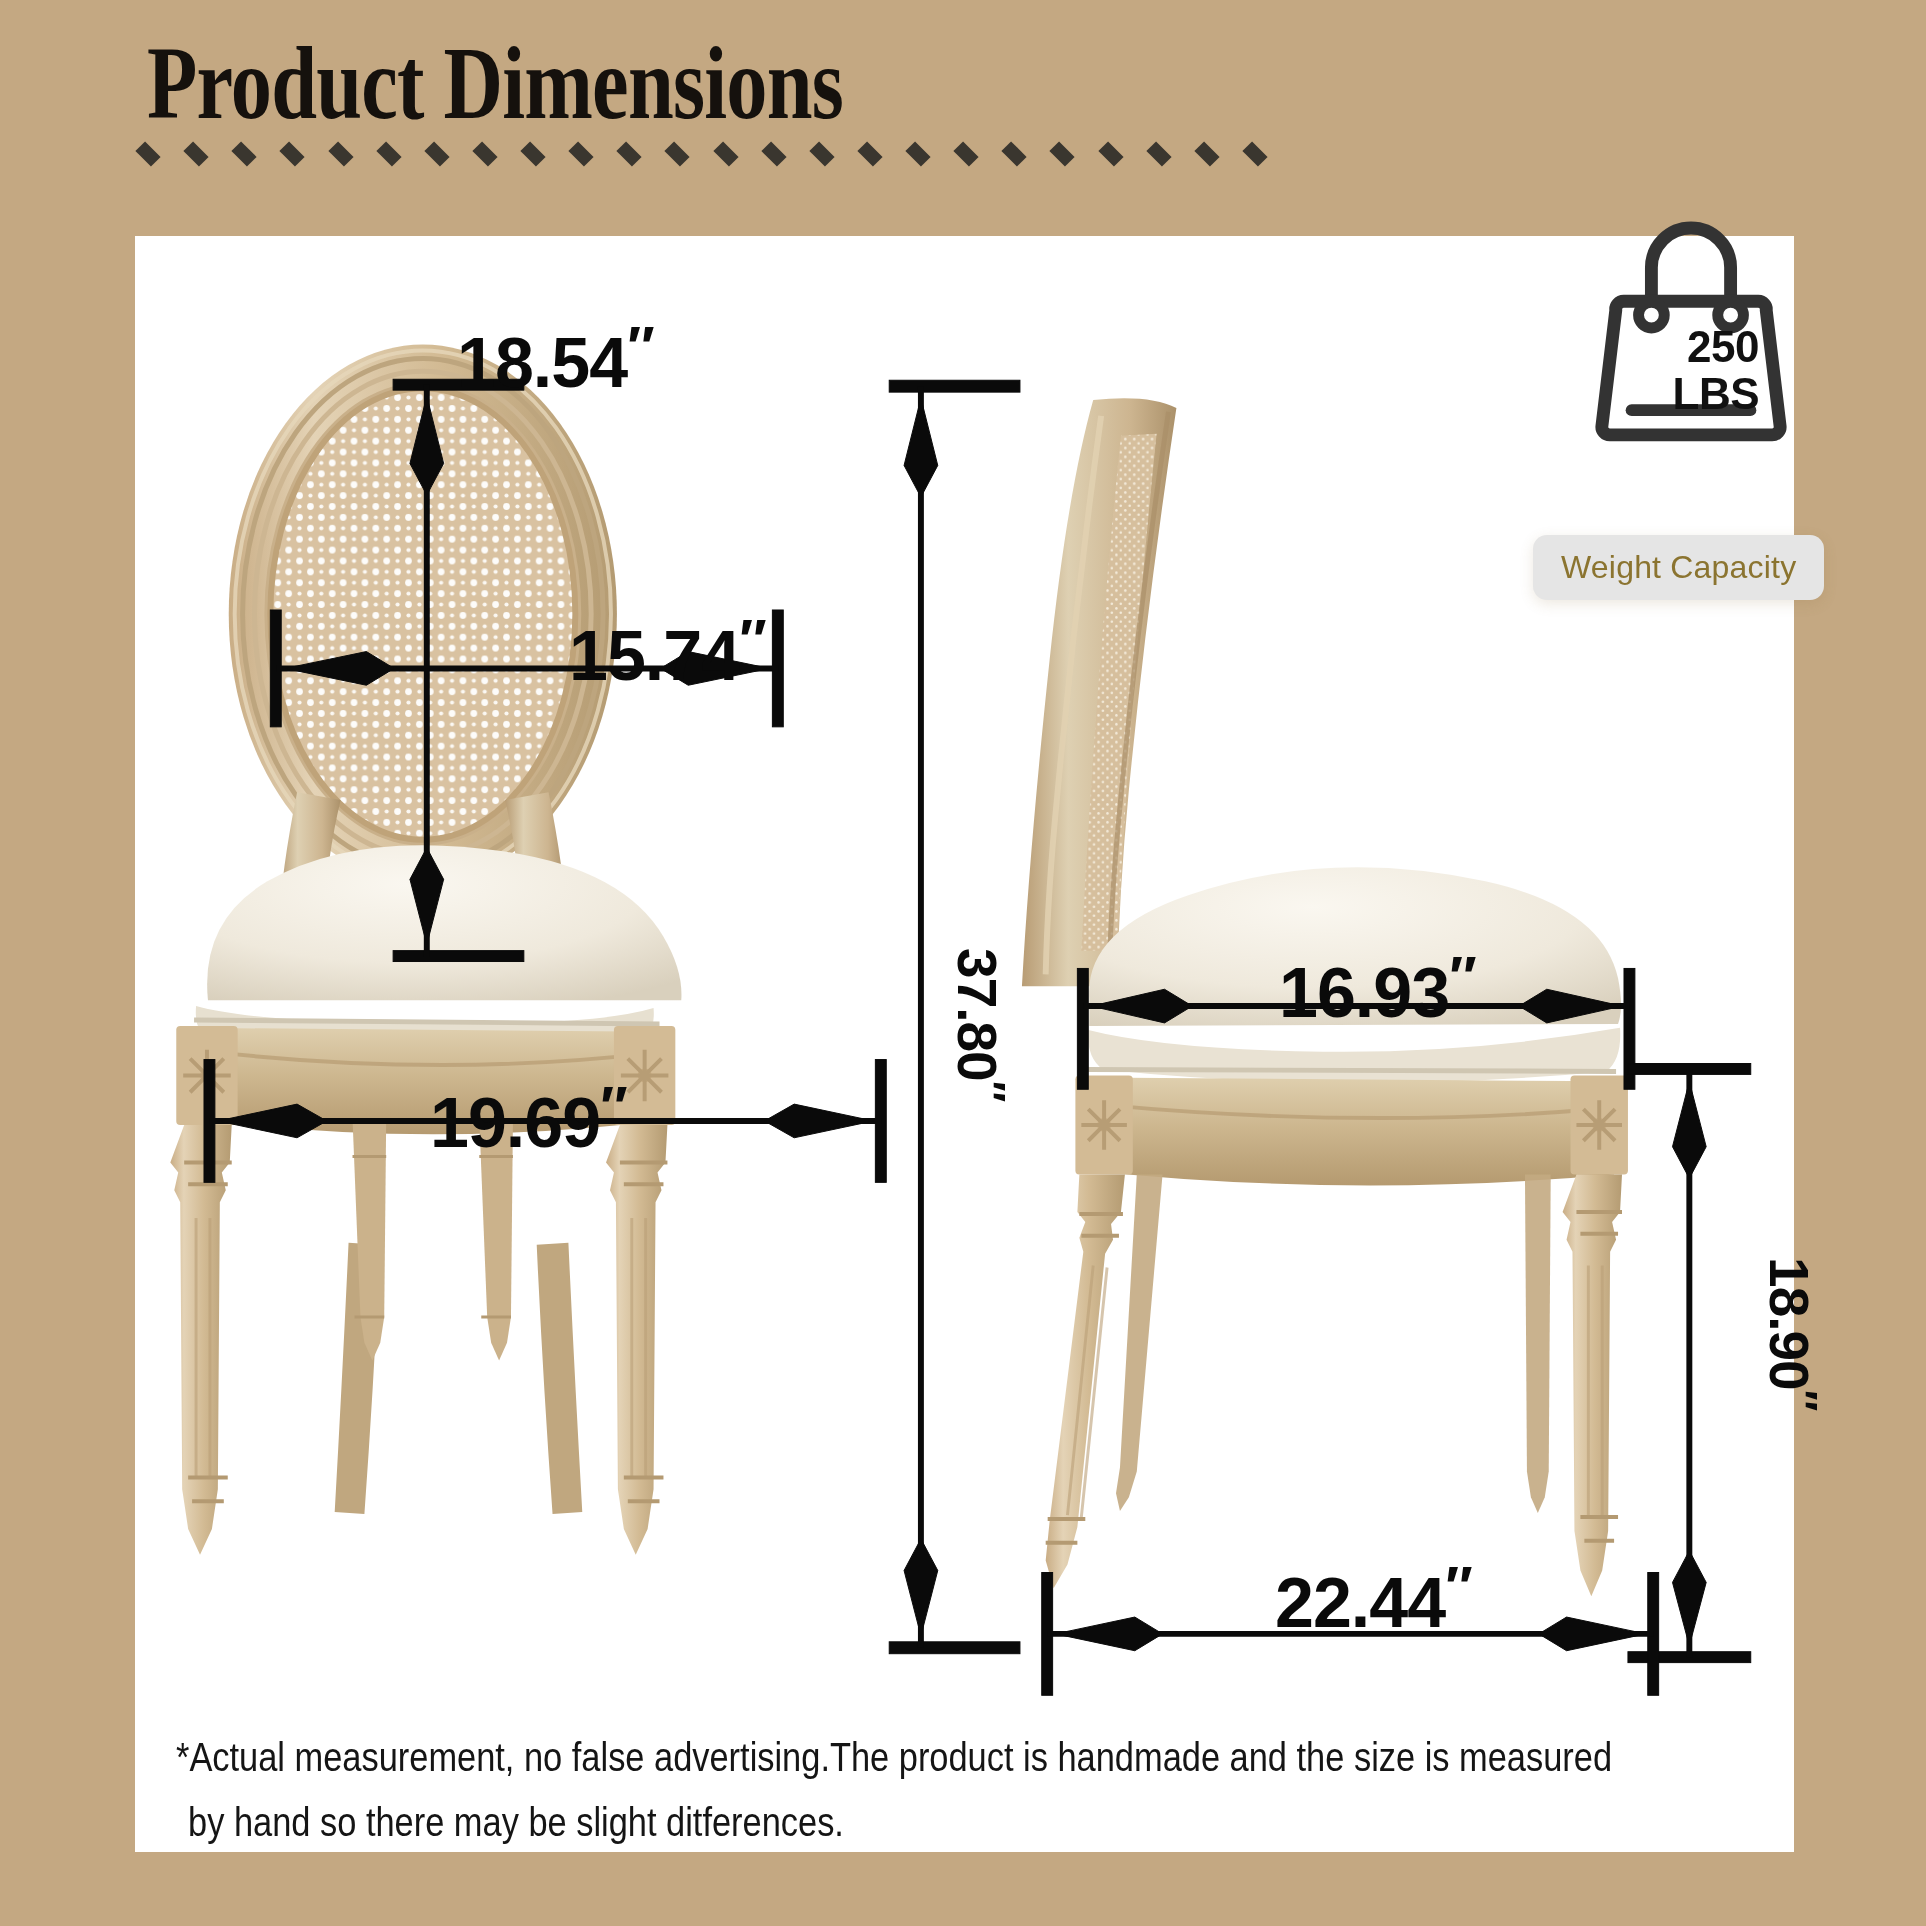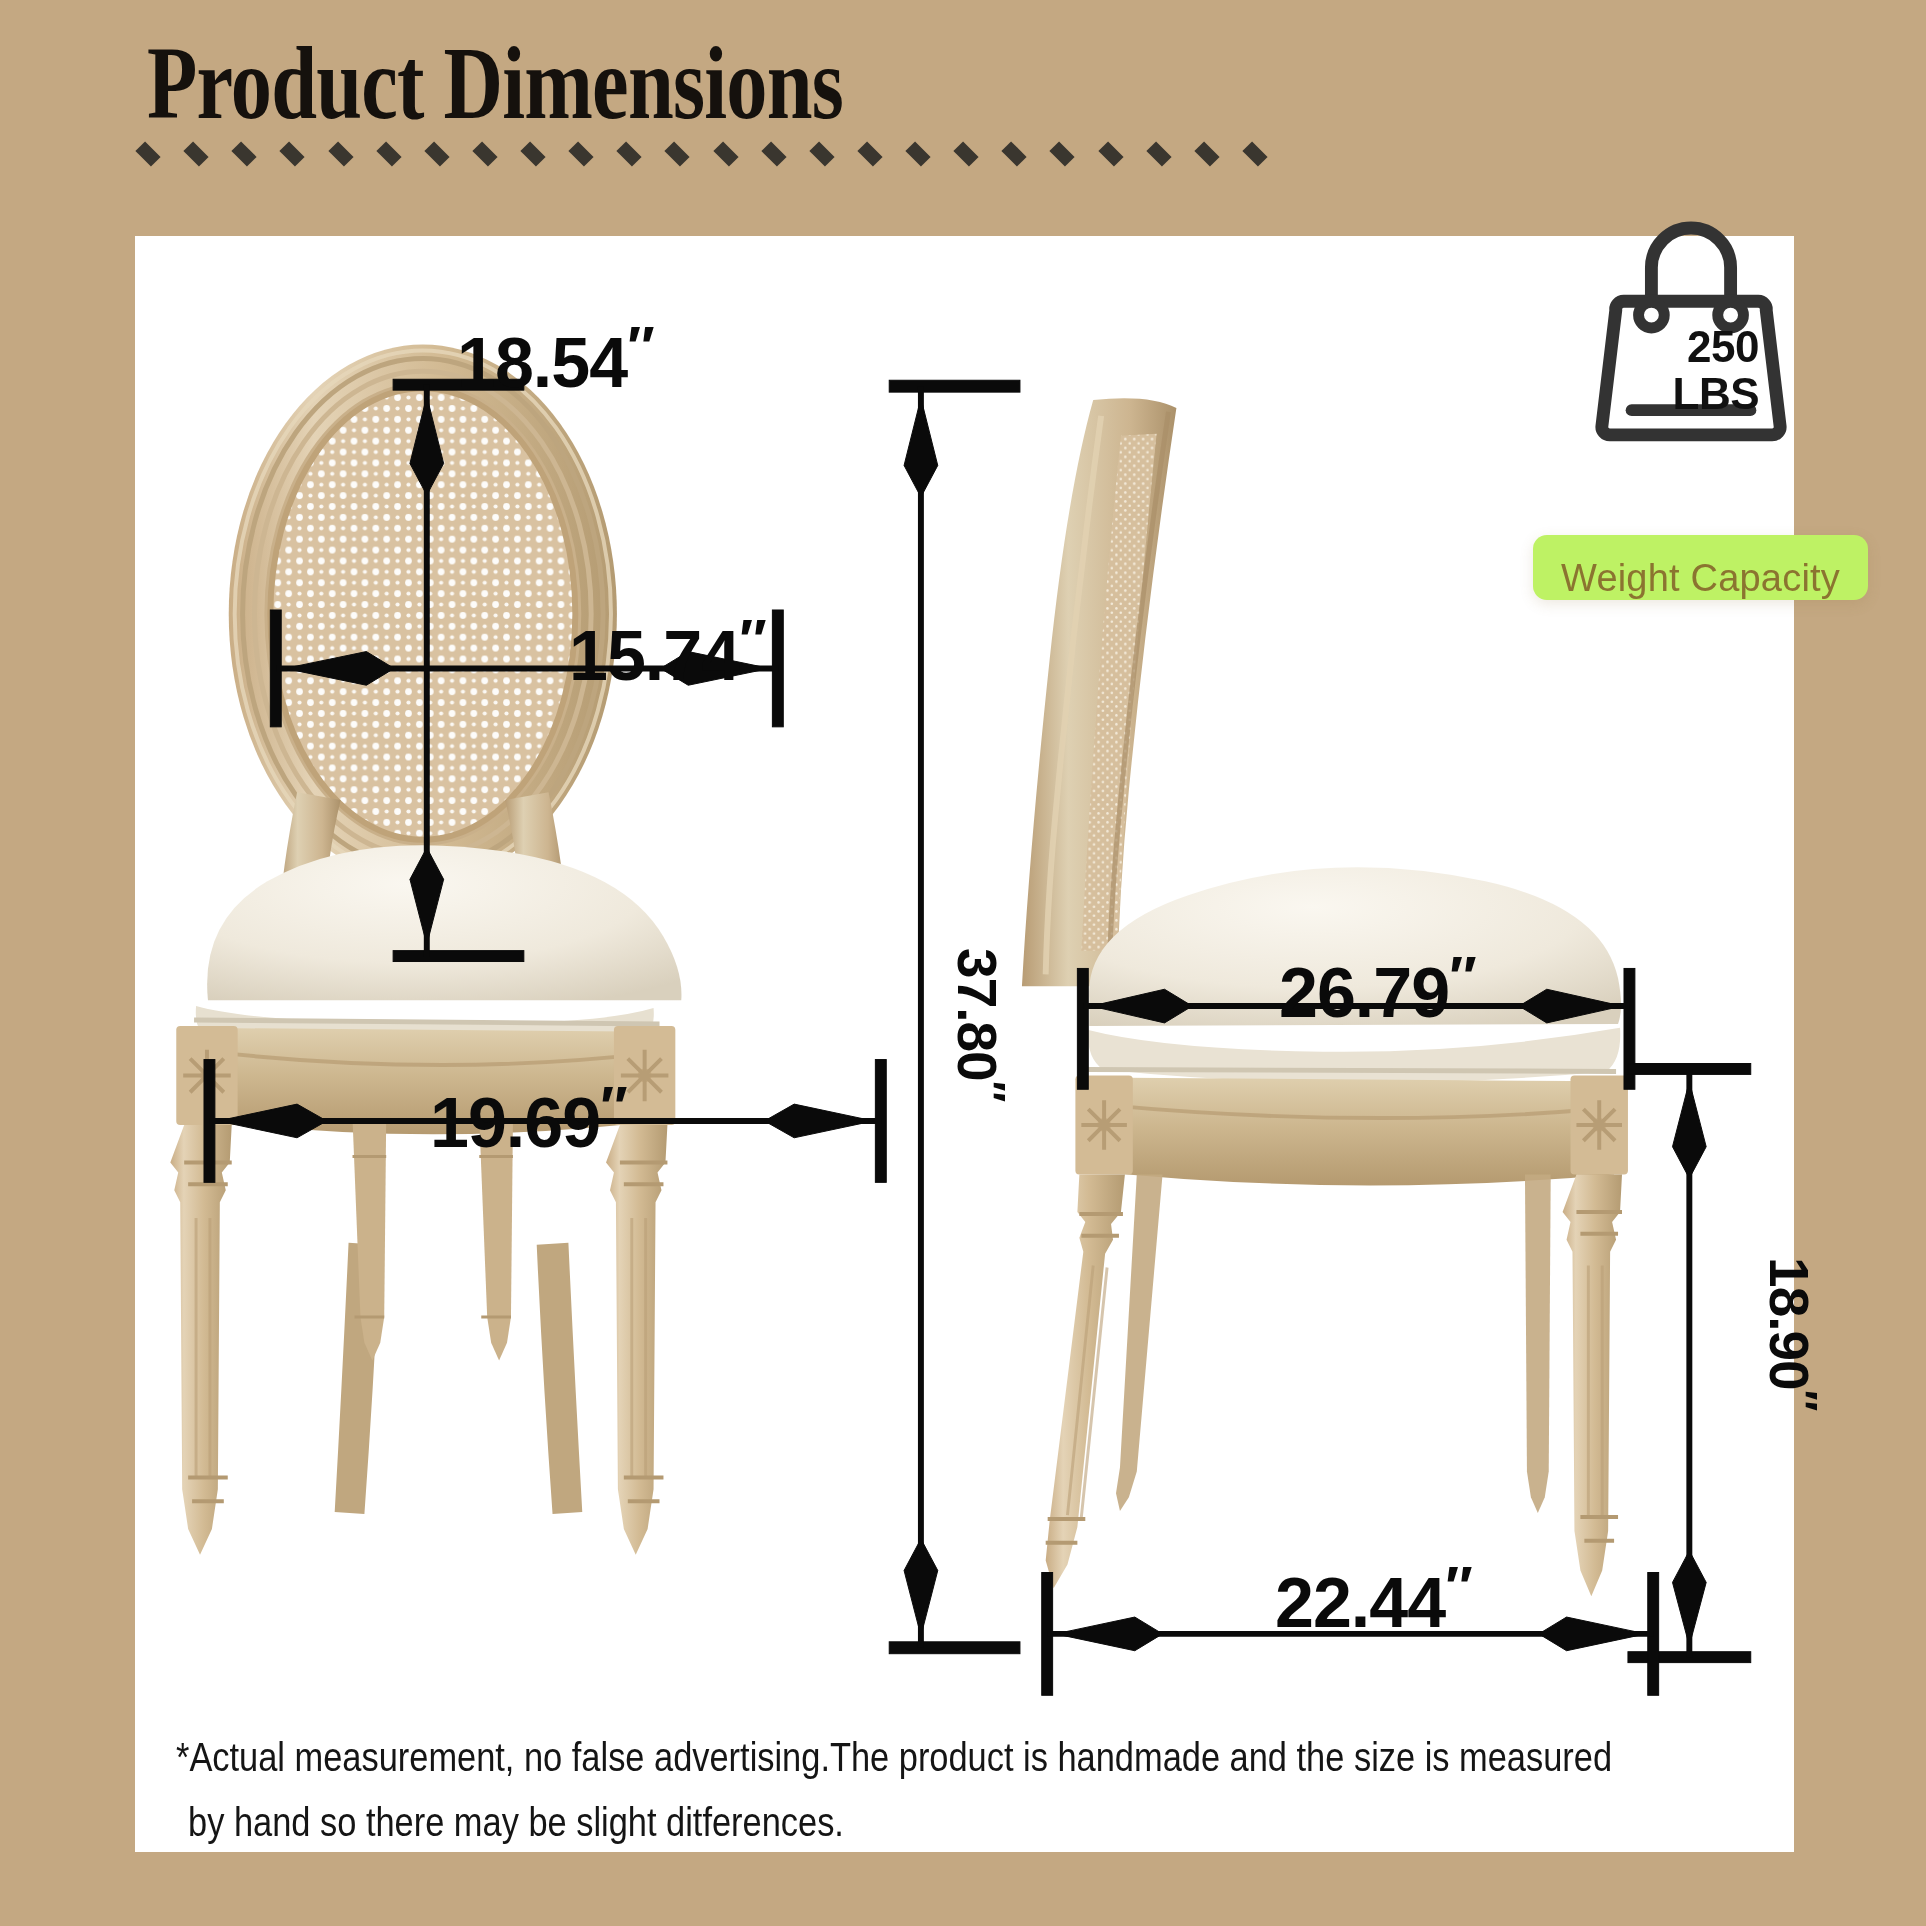--- a/index.html
+++ b/index.html
@@ -65,25 +65,25 @@
     font-size: 44px;
     line-height: 1.07;
     color: #111111;
     letter-spacing: -0.5px;
   }
   .wc-pill {
     position: absolute;
     left: 1533px; top: 535px;
     height: 65px;
     padding: 0 28px;
-    display: flex; align-items: flex-end;
-    background: #bef264;
+    display: flex; align-items: center;
+    background: #e5e5e5;
     border-radius: 14px;
     box-shadow: 0 4px 14px rgba(140,110,60,0.16);
-    font-size: 38px;
+    font-size: 32px;
     color: #8b7430;
     white-space: nowrap;
     letter-spacing: 0.2px;
   }
 
   
   .footnote {
     position: absolute;
     left: 176px; top: 1725px;
     width: 1584px;
@@ -375,21 +375,21 @@
 
   <div class="dim h" style="left:430px; top:1061px;margin-top:13px;">
     <span>19.69</span><span class="q">″</span>
   </div>
 
   <div class="dim v" style="left:871px; top:990px; width:218px; text-align:center;">
     <span>37.80</span><span class="q">″</span>
   </div>
 
   <div class="dim h" style="left:1279px; top:944px;">
-    <span>26.79</span><span class="q">″</span>
+    <span>16.93</span><span class="q">″</span>
   </div>
 
   <div class="dim v" style="left:1683px; top:1299px; width:218px; text-align:center;">
     <span>18.90</span><span class="q">″</span>
   </div>
 
   <div class="dim h" style="left:1275px; top:1554px;">
     <span>22.44</span><span class="q">″</span>
   </div>
 

